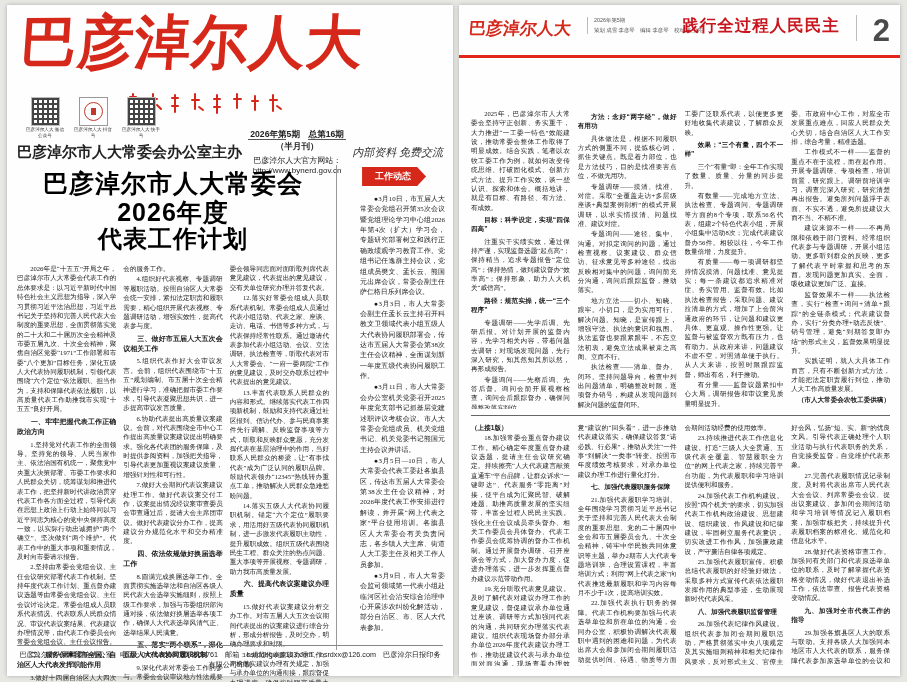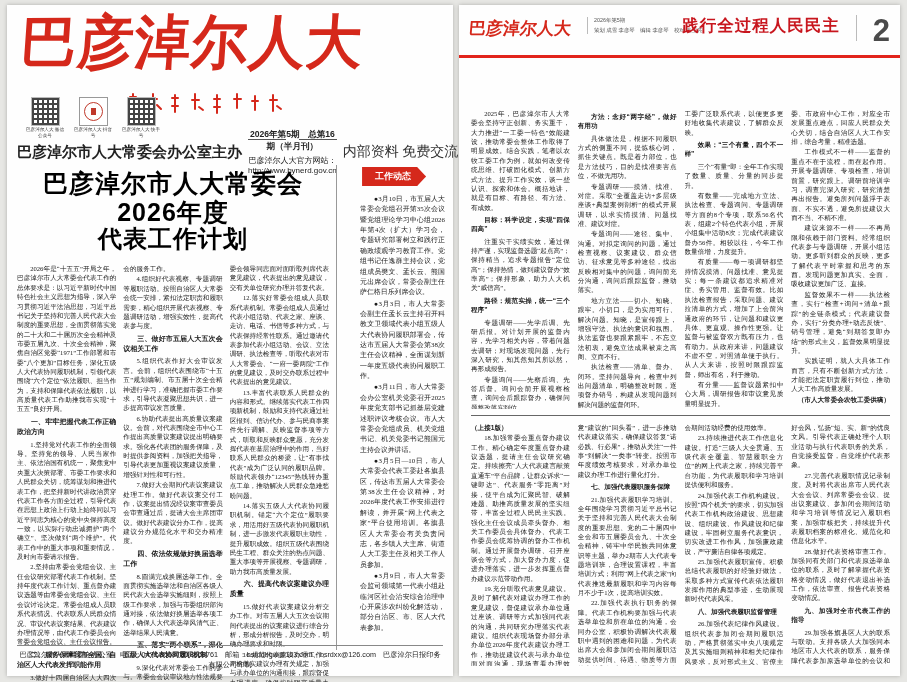--- a/index.html
+++ b/index.html
@@ -22,21 +22,21 @@
   .quote-box{position:absolute;right:10px;top:24px;width:182px;border:1.5px solid #cf3a2d;padding:7px 8px;background:#fff;}
   .quote-box .qt{font-size:7.6px;font-weight:bold;color:#111;line-height:1.55;text-align:justify;text-indent:2em;}
   .quote-box .qs{font-size:7.6px;font-weight:bold;color:#111;line-height:1.55;text-align:justify;margin-top:1px;}
   .pub-row{position:absolute;left:10px;right:10px;top:124px;display:flex;align-items:center;}
   .pub-left{font-size:15px;font-weight:bold;color:#222;white-space:nowrap;font-family:"Liberation Serif",serif;}
   .pub-mid{flex:1;text-align:center;position:relative;margin:0 6px;}
   .pub-mid .ln{height:1px;background:#555;position:absolute;top:10px;width:38px;}
   .pub-mid .ln.l{left:0;} .pub-mid .ln.r{right:0;}
   .issue{font-size:8.6px;font-weight:bold;color:#222;}
   .site{font-size:8px;color:#222;margin-top:2px;}
-  .pub-note{font-size:14px;color:#333;white-space:nowrap;font-family:"Liberation Serif",serif;text-align:center;}
+  .pub-note{font-size:11px;color:#333;font-style:italic;white-space:nowrap;font-family:"Liberation Serif",serif;text-align:center;}
   
   .p1-body{position:absolute;left:10px;right:8px;top:160px;bottom:26px;display:flex;}
   .p1-main{width:338px;}
   .headline{ text-align:center;font-weight:bold;color:#000;line-height:1.15;margin:4px 0 10px 0;letter-spacing:1px;}
   .headline .l1{font-size:25px;}
   .headline .l2{font-size:24px;font-family:Liberation Mono, monospace;}
   .cols3{display:flex;gap:7px;height:428px;overflow:hidden;}
   .col{flex:1;overflow:hidden;}
   .tx{margin:0 0 1px 0;font-size:6.6px;line-height:1.42;color:#1a1a1a;text-align:justify;font-family:"Liberation Serif",serif;}
   .s-p{text-indent:2em;}

